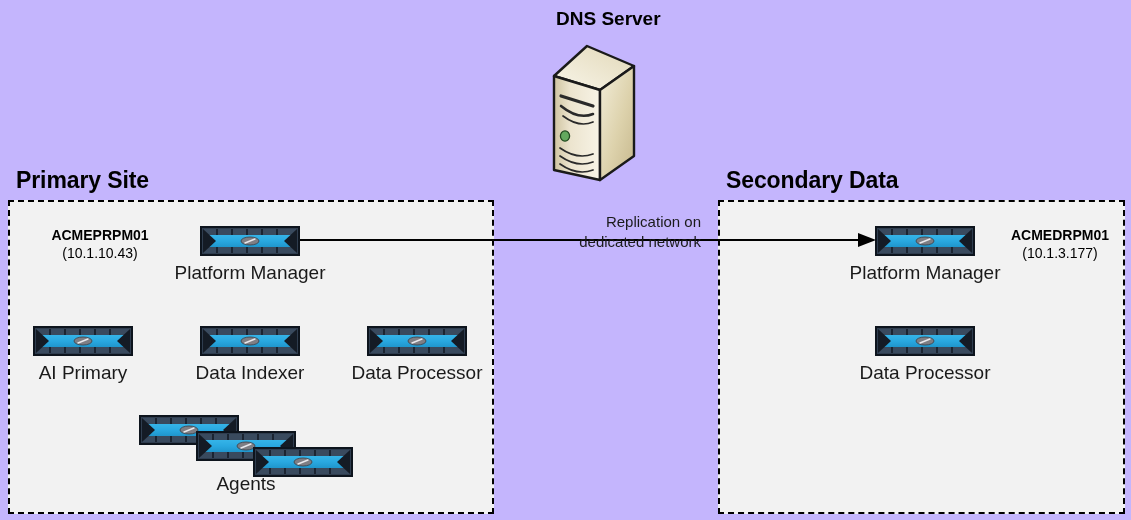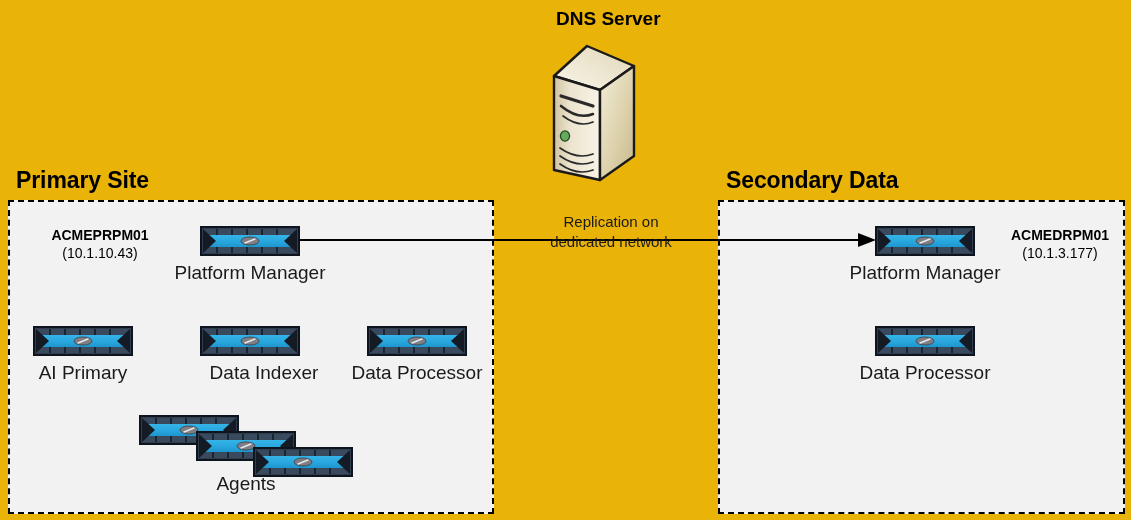--- a/index.html
+++ b/index.html
@@ -8,21 +8,21 @@
     background: #ffffff;
   }
   body {
     font-family: "Liberation Sans", sans-serif;
     color: #000000;
   }
   #canvas {
     position: relative;
     width: 1131px;
     height: 520px;
-    background: #eab308;
+    background: #c4b5fd;
     overflow: hidden;
   }
 
   
   .site-title {
     position: absolute;
     font-size: 23px;
     font-weight: bold;
     letter-spacing: -0.1px;
     color: #000000;
@@ -96,21 +96,21 @@
   }
   .repl-label {
     position: absolute;
     font-size: 15px;
     color: #1a1a1a;
     text-align: center;
     white-space: nowrap;
     line-height: 1.3;
     background: transparent;
   }
-  .repl-label span { display: block; }
+  .repl-label span { display: block; text-align: right; }
 </style>
 </head>
 <body>
 
 <div id="canvas">
 
   <div class="dns-title" style="left:556px; top:8px;">DNS Server</div>
 
   <div class="dns-server" style="left:548px; top:44px; width:92px; height:140px;">
     <svg width="92" height="140" viewBox="0 0 92 140" xmlns="http://www.w3.org/2000/svg">
@@ -234,21 +234,21 @@
           <rect x="61" y="21" width="2" height="6"></rect>
         <rect x="76" y="21" width="2" height="6"></rect>
       </g>
       <rect x="3" y="9" width="94" height="12" fill="url(#devBody)"></rect>
       <polygon points="3,3 16,15 3,27" fill="#141b25"></polygon>
       <polygon points="97,3 84,15 97,27" fill="#141b25"></polygon>
       <ellipse cx="50" cy="15" rx="9" ry="4" fill="#7e7e84" stroke="#3c3c42" stroke-width="0.8"></ellipse>
       <path d="M45,17 L55,13" stroke="#e8e8ec" stroke-width="1.4" stroke-linecap="round"></path>
     </svg>
   </div>
-  <div class="node-label" style="left:184px; top:362px; width:160px;">Data Indexer</div>
+  <div class="node-label" style="left:170px; top:362px; width:160px;">Data Indexer</div>
 
   <div class="device" style="left:367px; top:326px;">
     <svg class="dev-svg" viewBox="0 0 100 30" xmlns="http://www.w3.org/2000/svg">
       <rect x="1" y="1" width="98" height="28" fill="#2f3d4f" stroke="#0d141d" stroke-width="2"></rect>
       <rect x="3" y="3" width="94" height="6" fill="#394a5e"></rect>
       <rect x="3" y="21" width="94" height="6" fill="#394a5e"></rect>
       <g fill="#1b2431">
         <rect x="16" y="3" width="2" height="6"></rect>
           <rect x="31" y="3" width="2" height="6"></rect>
         <rect x="46" y="3" width="2" height="6"></rect>

